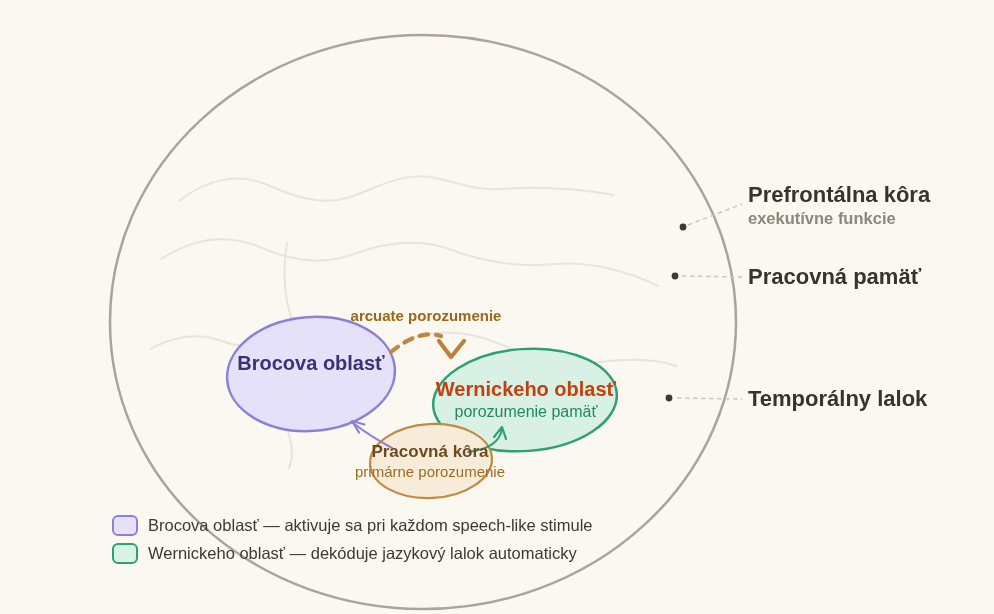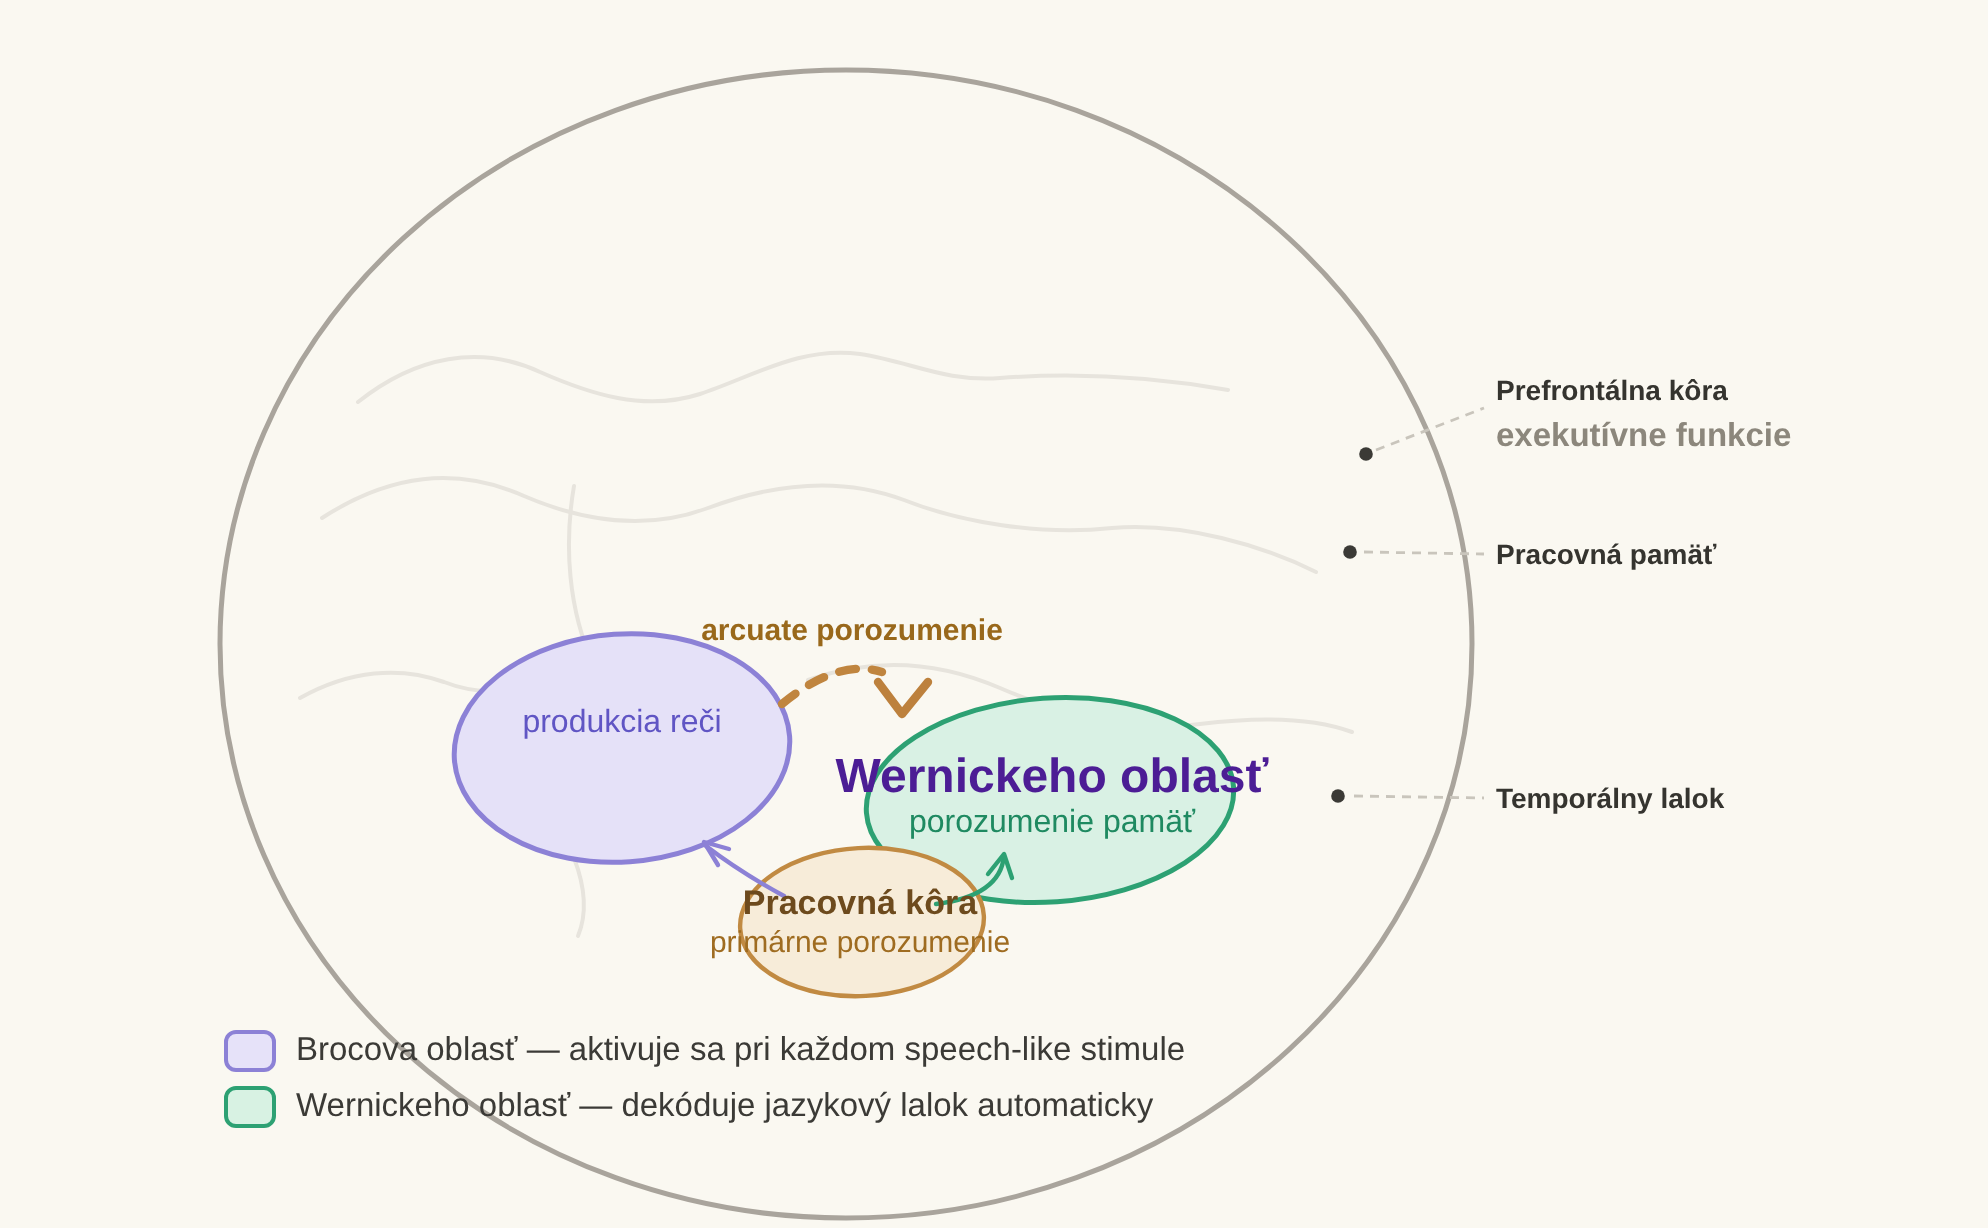--- a/index.html
+++ b/index.html
@@ -24,37 +24,37 @@
     pointer-events: none;
   }
   .region-label .title { font-weight: 700; }
   .region-label .subtitle { font-weight: 500; }
 
   #broca-label   { left: 311px; top: 351px; }
   #broca-label .title    { font-size: 20px; line-height: 24px; color: #3a3177; }
   #broca-label .subtitle { font-size: 16px; line-height: 22px; color: #6055c4; }
 
   #wernicke-label { left: 526px; top: 377px; }
-  #wernicke-label .title    { font-size: 24px; line-height: 24px; color: #4c1d95; }
+  #wernicke-label .title    { font-size: 20px; line-height: 24px; color: #c2410c; }
   #wernicke-label .subtitle { font-size: 16px; line-height: 22px; color: #1f8a61; }
 
   #sluchova-label { left: 430px; top: 441px; }
   #sluchova-label .title    { font-size: 17px; line-height: 21px; color: #6d4a1d; }
   #sluchova-label .subtitle { font-size: 15px; line-height: 20px; color: #9f6c21; }
 
   #arcuate-label {
     position: absolute; left: 426px; top: 307px;
     transform: translateX(-50%);
     font-size: 15px; font-weight: 600; color: #99681b;
     white-space: nowrap;
   }
 
   
   .callout { position: absolute; left: 748px; white-space: nowrap; }
-  .callout .title    { font-size: 14px; line-height: 22px; font-weight: 600; color: #35342f; }
+  .callout .title    { font-size: 22px; line-height: 22px; font-weight: 600; color: #35342f; }
   .callout .subtitle { font-size: 16.5px; line-height: 21px; font-weight: 700; color: #8c877c; margin-top: 2px; }
   #callout-prefrontal { top: 184px; }
   #callout-working    { top: 266px; }
   #callout-temporal   { top: 388px; }
 
   
   .legend { position: absolute; left: 112px; top: 511px; }
   .legend-row { display: flex; align-items: center; gap: 10px; height: 28px; }
   .legend-row .label { font-size: 16.5px; font-weight: 500; color: #3b3a36; white-space: nowrap; }
   .swatch { width: 22px; height: 17px; border-radius: 6px; border: 2px solid; flex: 0 0 auto; }
@@ -106,21 +106,21 @@
         <path d="M688,225 L742,204"></path>
         <path d="M682,276 L742,277"></path>
         <path d="M677,398 L742,399"></path>
       </g>
     </g>
   </svg>
 
   <div id="arcuate-label">arcuate porozumenie</div>
 
   <div class="region-label" id="broca-label">
-    <div class="subtitle">produkcia reči</div>
+    <div class="title">Brocova oblasť</div>
   </div>
 
   <div class="region-label" id="wernicke-label">
     <div class="title">Wernickeho oblasť</div>
     <div class="subtitle">porozumenie pamäť</div>
   </div>
 
   <div class="region-label" id="sluchova-label">
     <div class="title">Pracovná kôra</div>
     <div class="subtitle">primárne porozumenie</div>

